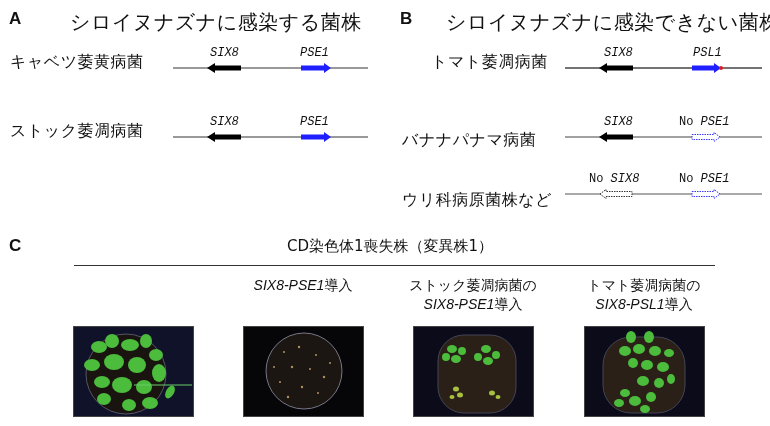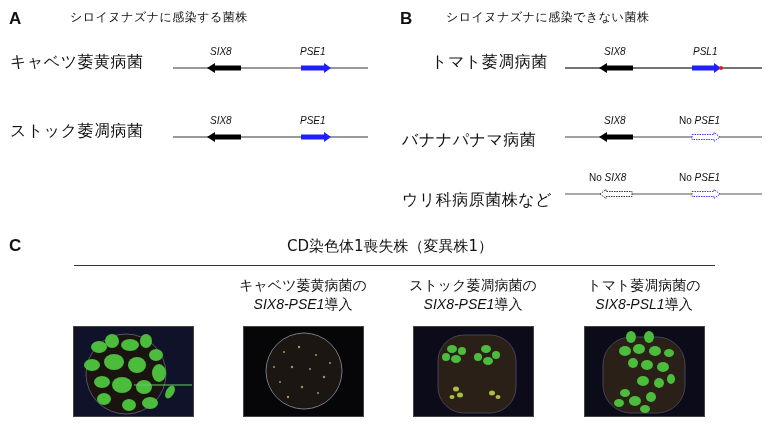--- a/index.html
+++ b/index.html
@@ -1,22 +1,22 @@
 <!DOCTYPE html>
 <html><head>
 <meta charset="utf-8">
 <style>
   html, body { margin: 0; padding: 0; background: #ffffff; }
   body { width: 770px; height: 426px; position: relative; overflow: hidden;
          font-family: "DejaVu Sans", "Liberation Sans", sans-serif; color: #111; }
   .abs { position: absolute; }
   .panel-letter { font-family: "Liberation Sans", sans-serif; font-weight: bold; font-size: 17px; }
-  .panel-title { font-size: 12px; letter-spacing: 0.5px; white-space: nowrap; }
+  .panel-title { font-size: 20px; letter-spacing: 0.5px; white-space: nowrap; }
   .strain-label { font-size: 16px; white-space: nowrap; letter-spacing: 0.5px; }
-  .gene-label { font-family: Liberation Sans, sans-serif; font-size: 10px; }
+  .gene-label { font-family: Liberation Mono, monospace; font-size: 12px; }
   .gene-label i { font-style: italic; }
   .c-title { font-size: 15px; white-space: nowrap; }
   .col-head { font-size: 14px; text-align: center; line-height: 19px; white-space: nowrap; }
   .col-head i { font-family: "Liberation Sans", sans-serif; font-style: italic; }
   .photo { background: #0b0b1a; border: 1px solid #444; overflow: hidden; }
   svg { display: block; }
 </style>
 </head>
 <body>
 
@@ -85,21 +85,20 @@
 </div>
 
 <div class="abs panel-letter" style="left:9px; top:236px;">C</div>
 <div class="abs c-title" style="left:287px; top:237px;">CD染色体1喪失株（変異株1）</div>
 <div class="abs" style="left:74px; top:265px; width:641px; height:0; border-top:1px solid #333;"></div>
 
 <div class="abs col-head" style="left:90px; top:285px; width:120px;margin-top:42px;">
   <span>未導入</span>
 </div>
 <div class="abs col-head" style="left:213px; top:276px; width:180px;">
-  <div>キャベツ萎黄病菌の</div>
   <div><i>SIX8-PSE1</i><span>導入</span></div>
 </div>
 <div class="abs col-head" style="left:383px; top:276px; width:180px;">
   <div>ストック萎凋病菌の</div>
   <div><i>SIX8-PSE1</i><span>導入</span></div>
 </div>
 <div class="abs col-head" style="left:554px; top:276px; width:180px;">
   <div>トマト萎凋病菌の</div>
   <div><i>SIX8-PSL1</i><span>導入</span></div>
 </div>

